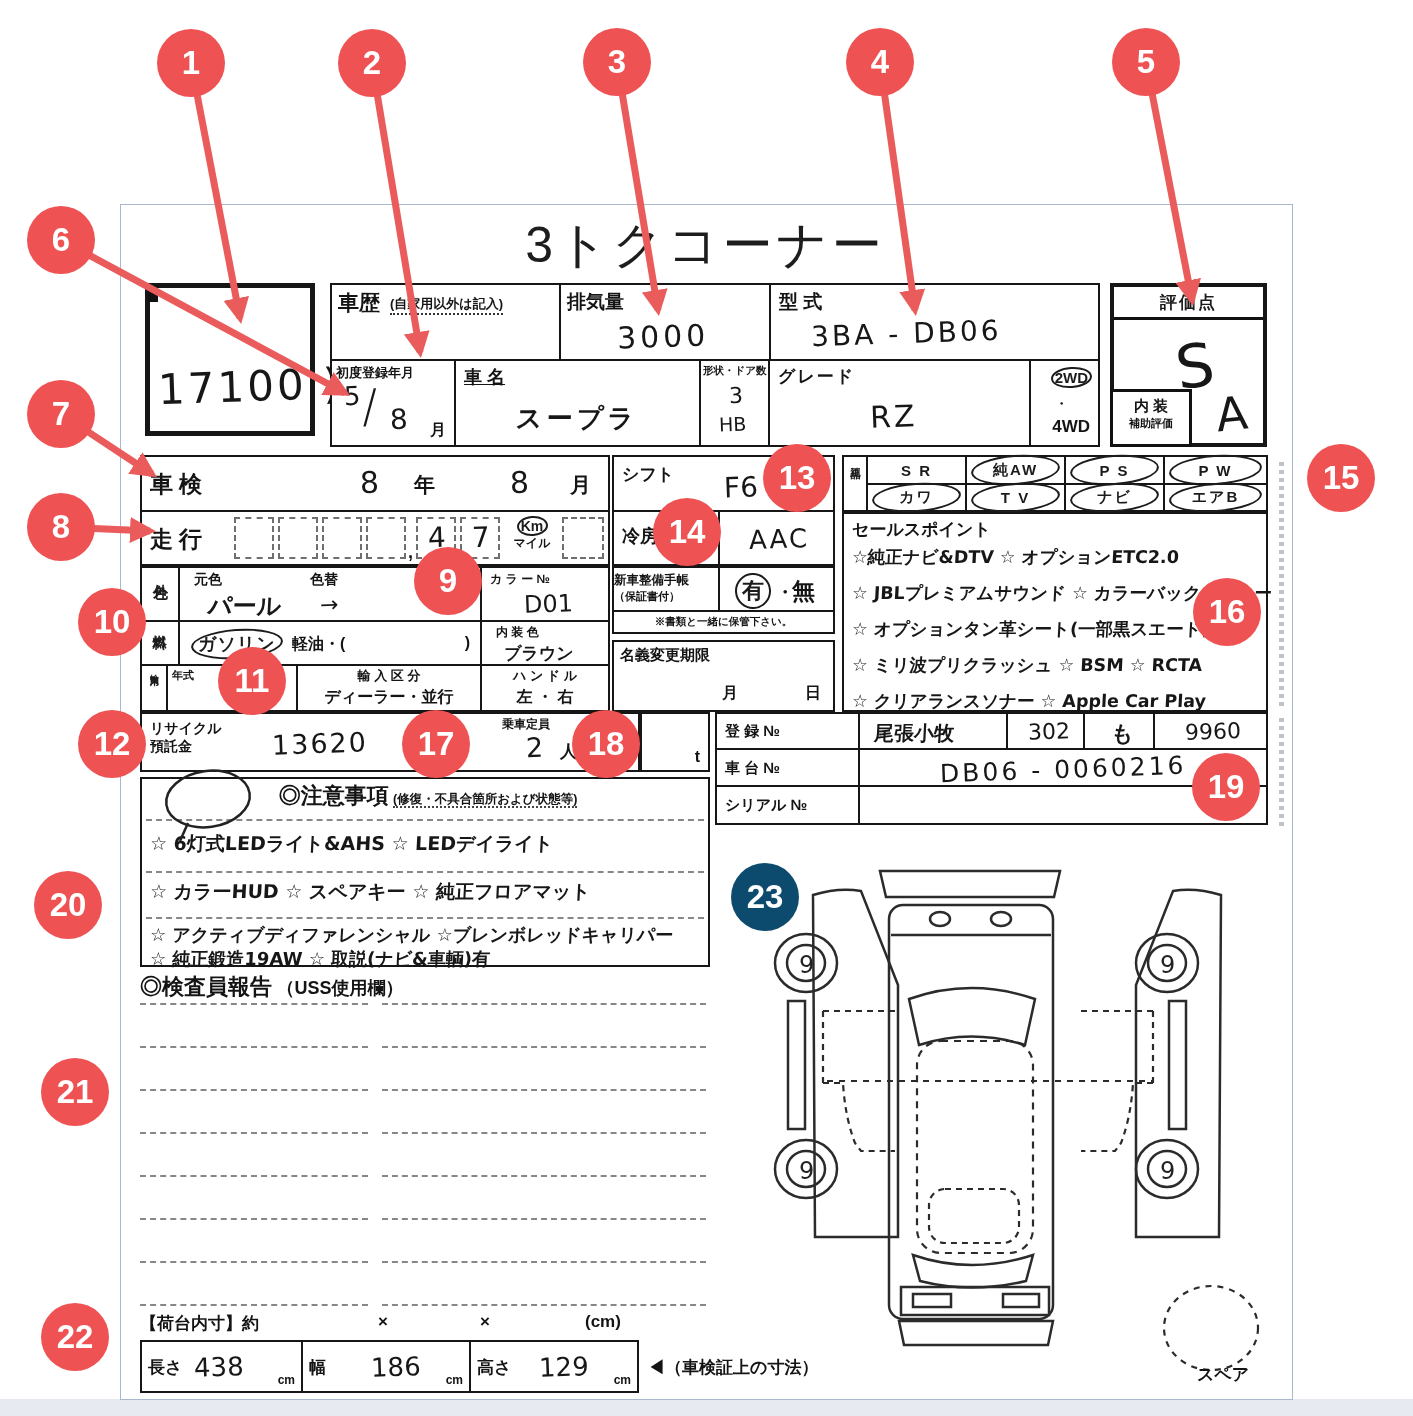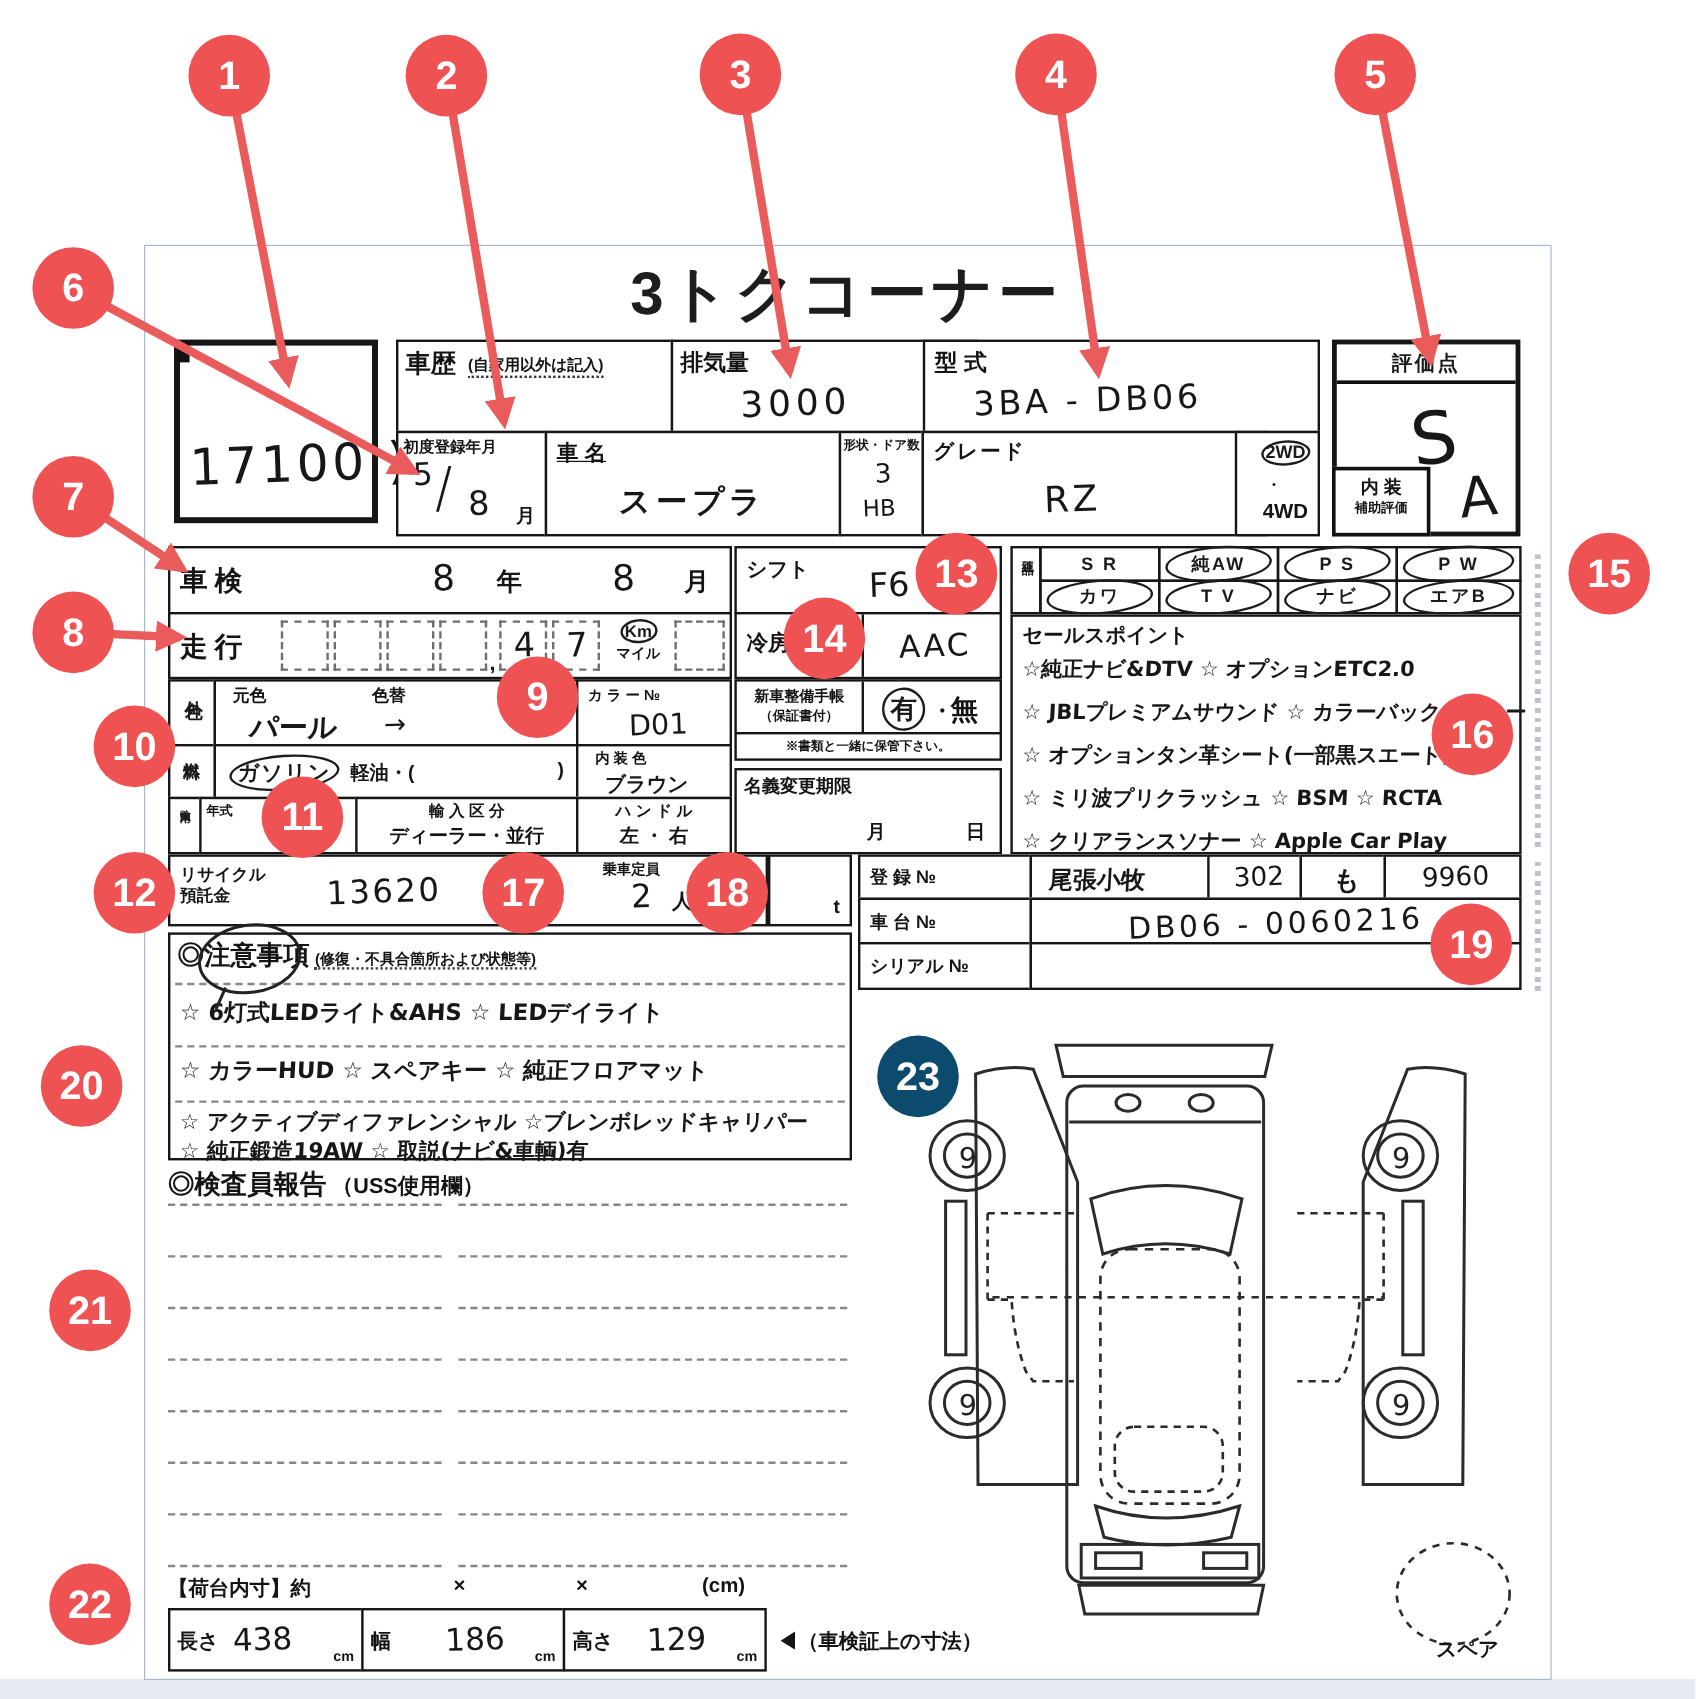--- a/index.html
+++ b/index.html
@@ -30,21 +30,21 @@
 </style>
 </head>
 <body>
 
 <div id="canvas">
 
   <div class="abs bstrip" style="left:0;top:1399px;width:1413px;height:17px;"></div>
 
   <div class="abs sheet-border" style="left:120px;top:204px;width:1171px;height:1194px;"></div>
 
-  <div class="abs" style="left:120px;top:212px;width:1171px;text-align:center;font-size:50px;font-weight:700;letter-spacing:4px;color:#1d1d1d;">3トクコーナー</div>
+  <div class="abs" style="left:120px;top:212px;width:1171px;text-align:center;font-size:50px;font-weight:400;letter-spacing:4px;color:#1d1d1d;">3トクコーナー</div>
 
   <div class="cell" style="left:145px;top:283px;width:170px;height:153px;border-width:5px;">
     <div class="abs" style="left:-2px;top:-2px;width:10px;height:16px;background:#111;"></div>
     <div class="abs hw" style="left:8px;bottom:20px;font-size:42px;letter-spacing:3px;">17100 )</div>
   </div>
 
   <div class="cell" style="left:330px;top:283px;width:231px;height:78px;">
     <span class="lbl" style="position:absolute;left:6px;top:4px;font-size:21px;">車歴</span>
     <span class="lbl" style="position:absolute;left:58px;top:10px;font-size:13px;border-bottom:2px dotted #333;">(自家用以外は記入)</span>
   </div>
@@ -167,21 +167,21 @@
     <span class="lbl" style="position:absolute;left:8px;top:6px;font-size:17px;">シフト</span>
     <span class="hw" style="position:absolute;left:110px;top:14px;font-size:28px;">F6</span>
   </div>
   <div class="cell" style="left:612px;top:510px;width:223px;height:56px;">
     <div class="abs" style="left:0;top:0;width:106px;height:100%;border-right:2px solid #161616;box-sizing:border-box;">
       <span class="lbl" style="position:absolute;left:8px;top:12px;font-size:18px;">冷房</span>
     </div>
     <span class="hw" style="position:absolute;left:135px;top:12px;font-size:26px;letter-spacing:2px;">AAC</span>
   </div>
   <div class="cell" style="left:612px;top:566px;width:223px;height:46px;">
-    <div class="abs" style="left:0;top:0;width:106px;height:100%;border-right:2px solid #161616;box-sizing:border-box;text-align:center;">
+    <div class="abs" style="left:0;top:0;width:106px;height:100%;border-right:2px solid #161616;box-sizing:border-box;">
       <div class="lbl" style="font-size:12.5px;margin-top:4px;">新車整備手帳</div>
       <div class="lbl" style="font-size:11px;">（保証書付）</div>
     </div>
     <span class="oval" style="position:absolute;left:128px;top:8px;font-size:22px;font-weight:bold;">有</span>
     <span class="lbl" style="position:absolute;left:162px;top:12px;font-size:18px;">・</span>
     <span class="lbl" style="position:absolute;left:178px;top:8px;font-size:23px;">無</span>
   </div>
   <div class="cell" style="left:612px;top:610px;width:223px;height:24px;display:flex;align-items:center;justify-content:center;">
     <span class="lbl" style="font-size:10.5px;">※書類と一緒に保管下さい。</span>
   </div>
@@ -246,21 +246,21 @@
   </div>
   <div class="cell" style="left:858px;top:748px;width:410px;height:39px;">
     <span class="hw" style="position:absolute;left:80px;top:5px;font-size:25px;letter-spacing:3px;">DB06 - 0060216</span>
   </div>
   <div class="cell" style="left:715px;top:785px;width:145px;height:40px;">
     <span class="lbl" style="position:absolute;left:8px;top:9px;font-size:15px;">シリアル №</span>
   </div>
   <div class="cell" style="left:858px;top:785px;width:410px;height:40px;"></div>
 
   <div class="cell" style="left:140px;top:777px;width:570px;height:190px;">
-    <div style="margin:2px 0 0 6px;">
+    <div style="margin:2px 0 0 6px;text-align:center;">
       <span class="lbl" style="font-size:22px;">◎注意事項</span>
       <span class="lbl" style="font-size:12.5px;border-bottom:2px dotted #444;">(修復・不具合箇所および状態等)</span>
     </div>
     <div class="dline" style="left:4px;top:40px;width:558px;"></div>
     <div class="hwj" style="position:absolute;left:8px;top:52px;font-size:19px;">☆ 6灯式LEDライト&amp;AHS ☆ LEDデイライト</div>
     <div class="dline" style="left:4px;top:92px;width:558px;"></div>
     <div class="hwj" style="position:absolute;left:8px;top:100px;font-size:19px;">☆ カラーHUD ☆ スペアキー ☆ 純正フロアマット</div>
     <div class="dline" style="left:4px;top:138px;width:558px;"></div>
     <div class="hwj" style="position:absolute;left:8px;top:144px;font-size:18px;">☆ アクティブディファレンシャル ☆ブレンボレッドキャリパー</div>
     <div class="hwj" style="position:absolute;left:8px;top:168px;font-size:18px;">☆ 純正鍛造19AW ☆ 取説(ナビ&amp;車輌)有</div>

